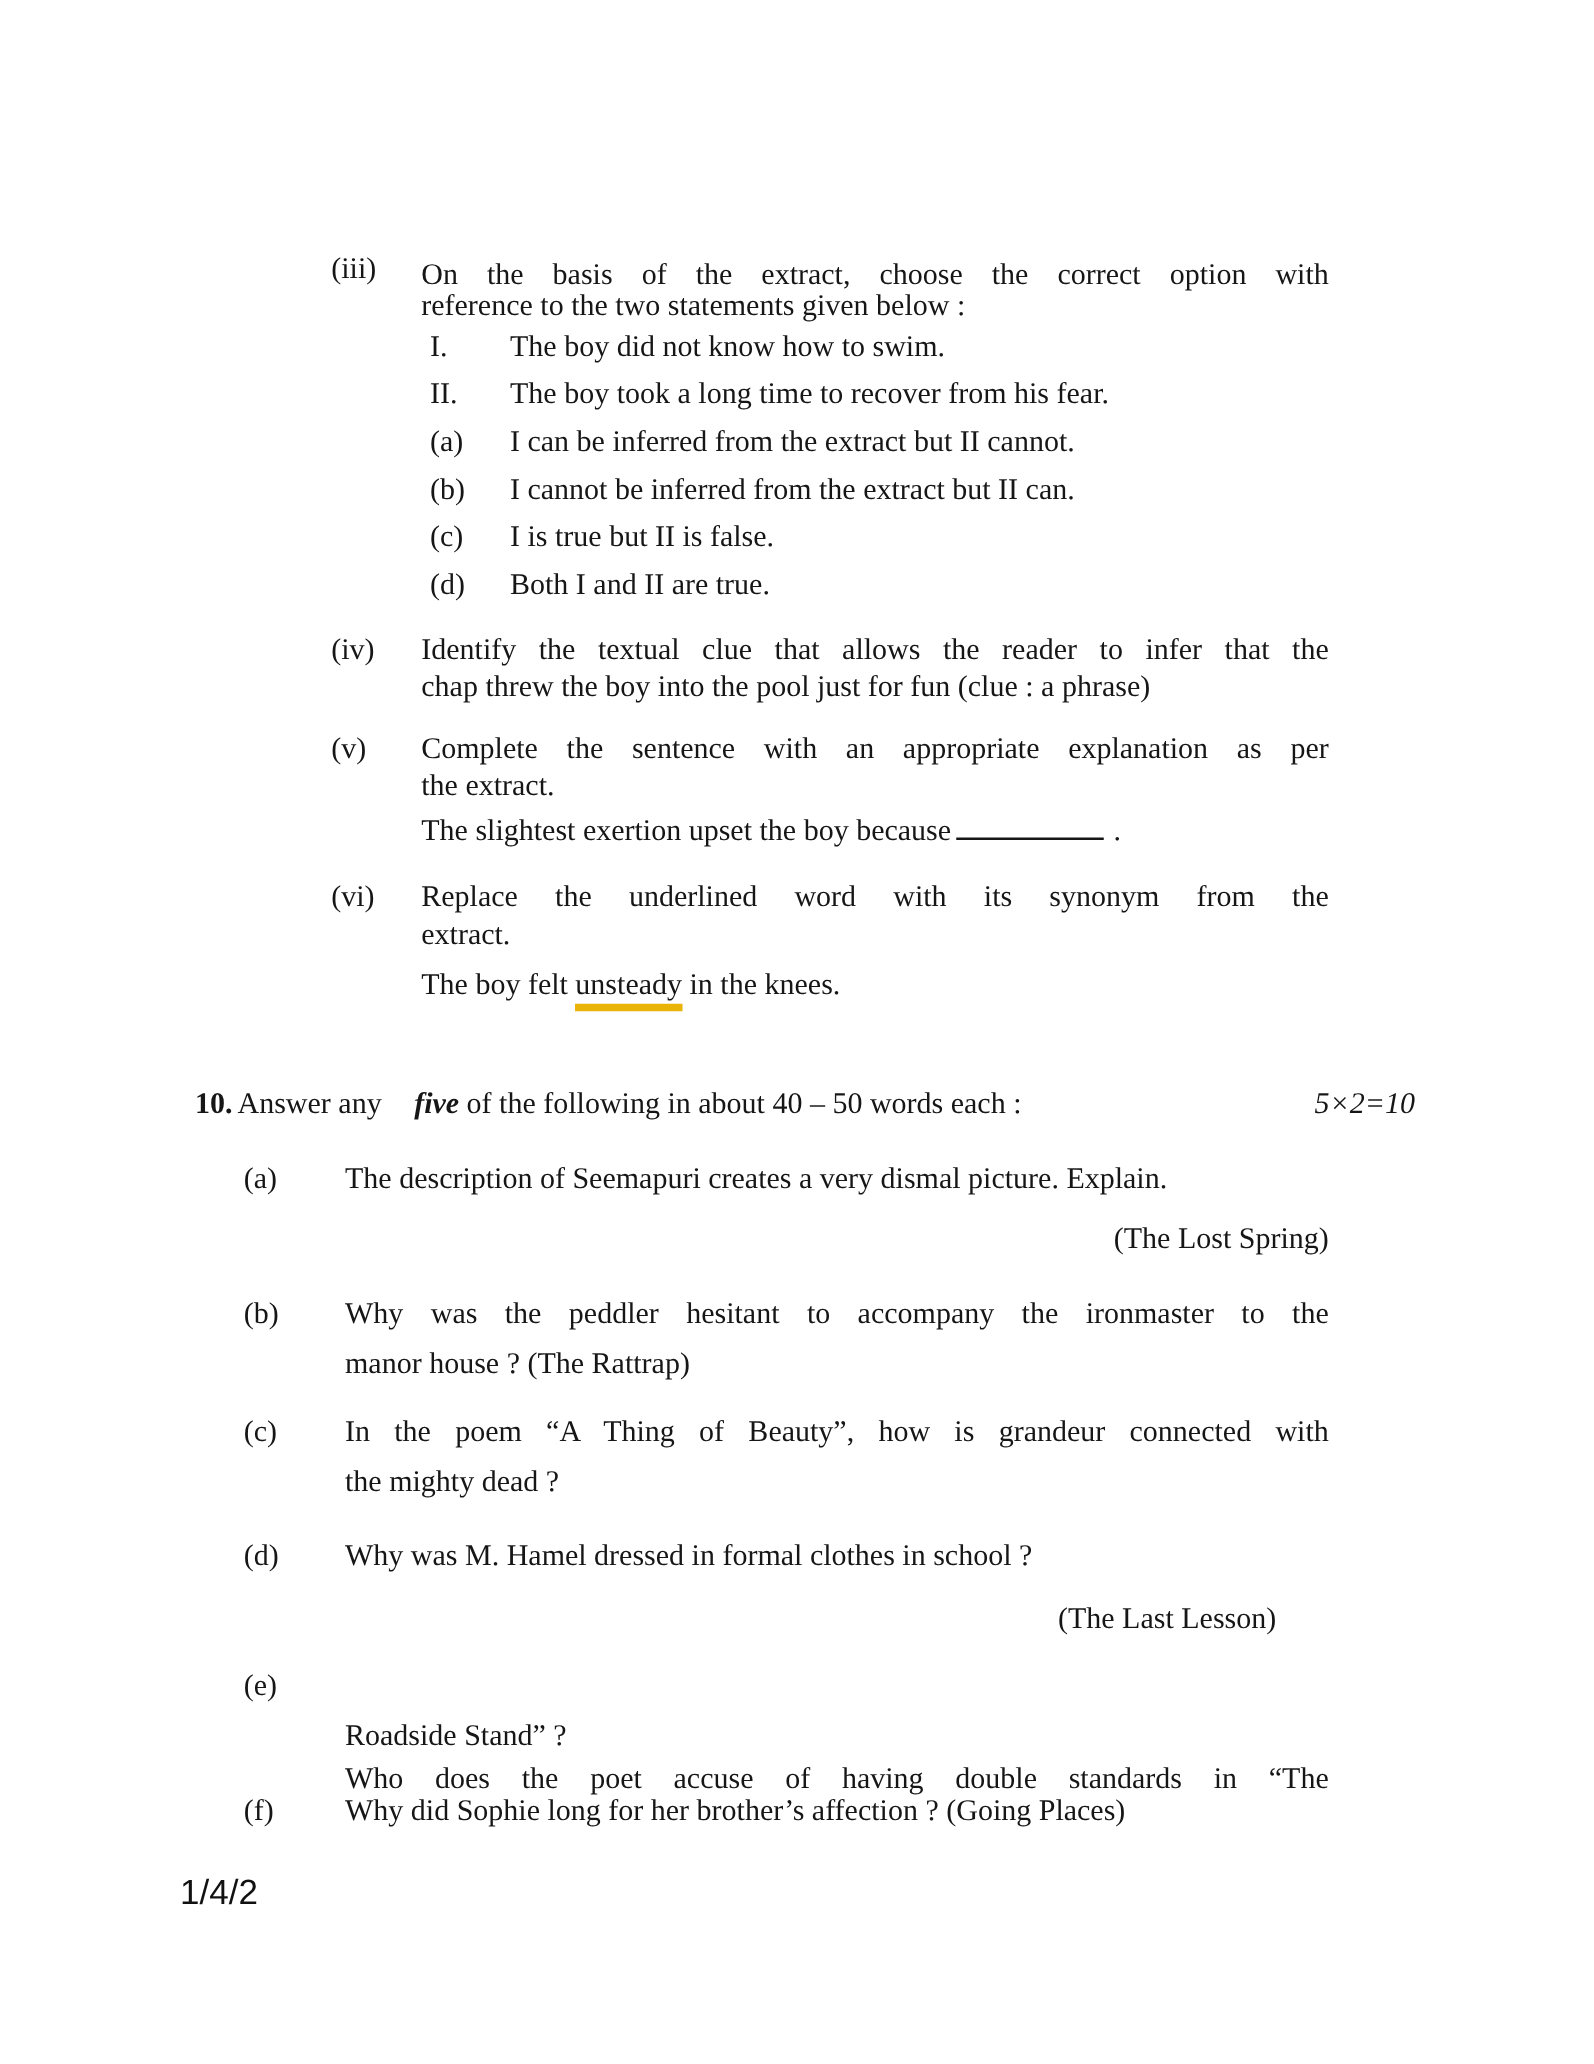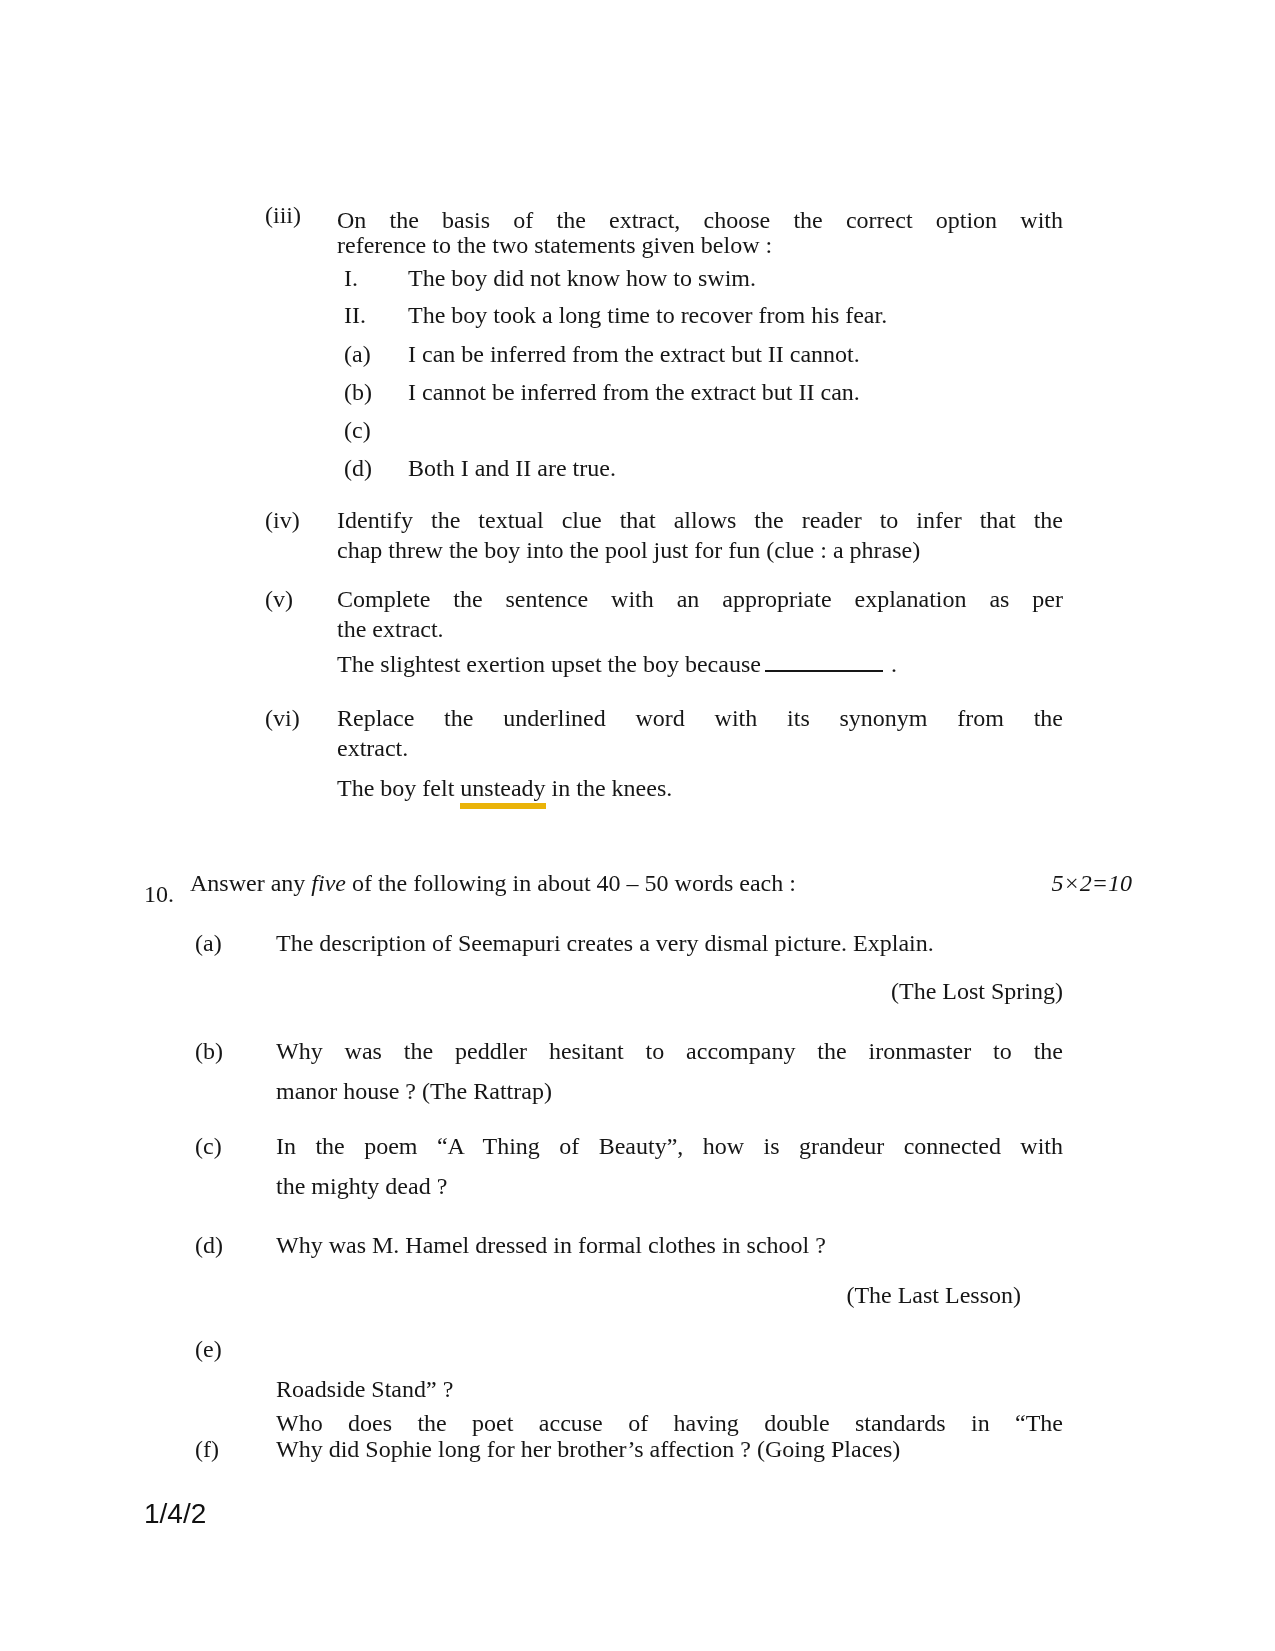--- a/index.html
+++ b/index.html
@@ -16,32 +16,32 @@
   .ab { position:absolute; line-height:1.25; }
 
   
   .l1lbl { left:265px; width:70px; }
   .l1txt { left:337px; width:726px; }
   
   .l2lbl { left:344px; width:60px; }
   .l2txt { left:408px; width:655px; }
 
   
-  .qnum  { left:144px; width:48px; font-weight:normal;margin-top:11px; }
+  .qnum  { left:156px; width:48px; font-weight:bold; }
   .qtxt  { left:190px; width:760px; }
   .marks { left:950px; width:182px; text-align:right; font-style:italic; }
   .plbl  { left:195px; width:76px; }
   .ptxt  { left:276px; width:787px; }
   .attr  { left:276px; width:787px; text-align:right; }
   .attr-short { width:745px; }
 
   
   .jl { text-align:justify; text-align-last:justify; }
 
-  .em { font-weight:normal; font-style:italic; }
+  .em { font-weight:bold; font-style:italic;margin-left:20px; }
 
   .uline { border-bottom:6px solid #eab308; padding-bottom:2px; }
 
   .blank {
     display:inline-block;
     width:118px; height:0.95em;
     border-bottom:2px solid #161616;
     margin-left:4px;
     vertical-align:baseline;
   }
@@ -68,20 +68,21 @@
   <div class="ab l2lbl" style="top:263px">I.</div>
   <div class="ab l2txt" style="top:263px">The boy did not know how to swim.</div>
   <div class="ab l2lbl" style="top:300px">II.</div>
   <div class="ab l2txt" style="top:300px">The boy took a long time to recover from his fear.</div>
 
   <div class="ab l2lbl" style="top:339px">(a)</div>
   <div class="ab l2txt" style="top:339px">I can be inferred from the extract but II cannot.</div>
   <div class="ab l2lbl" style="top:377px">(b)</div>
   <div class="ab l2txt" style="top:377px">I cannot be inferred from the extract but II can.</div>
   <div class="ab l2lbl" style="top:415px">(c)</div>
+  <div class="ab l2txt" style="top:415px">I is true but II is false.</div>
   <div class="ab l2lbl" style="top:453px">(d)</div>
   <div class="ab l2txt" style="top:453px">Both I and II are true.</div>
 
   <div class="ab l1lbl" style="top:505px">(iv)</div>
   <div class="ab l1txt jl" style="top:505px">Identify the textual clue that allows the reader to infer that the</div>
   <div class="ab l1txt" style="top:535px">chap threw the boy into the pool just for fun (clue : a phrase)</div>
 
   <div class="ab l1lbl" style="top:584px">(v)</div>
   <div class="ab l1txt" style="top:614px">the extract.</div>
   <div class="ab l1txt jl" style="top:584px">Complete the sentence with an appropriate explanation as per</div>

